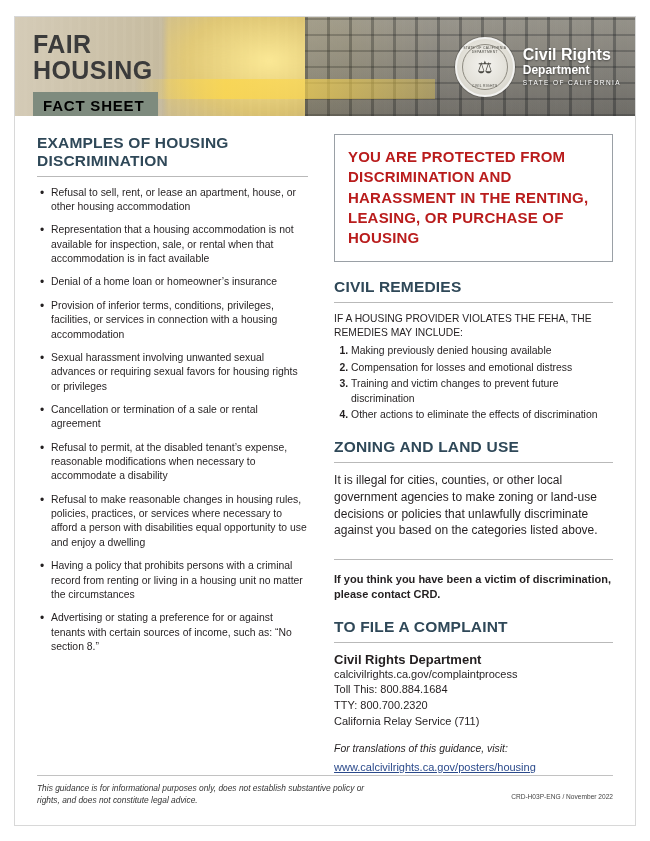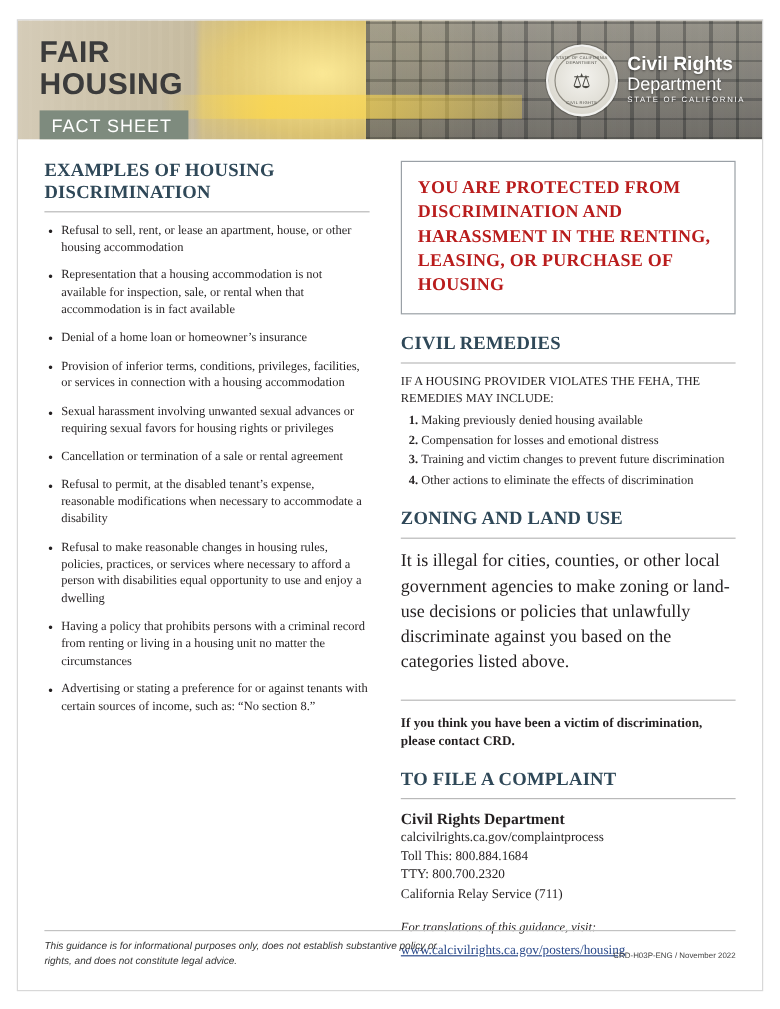--- a/index.html
+++ b/index.html
@@ -89,23 +89,23 @@
     text-transform: uppercase;
     font-family: "Liberation Sans", sans-serif;
   }
   .title-sub-wrap {
     margin-top: 8px;
     background: #7e8b7e;
     display: inline-block;
     padding: 5px 14px 5px 10px;
   }
   .title-sub {
-    color: #ffffff;
+    color: #000000;
     font-size: 15px;
-    font-weight: normal;
+    font-weight: bold;
     letter-spacing: .8px;
     text-transform: uppercase;
   }
 
   
   .logo-group {
     position: absolute;
     right: 14px;
     top: 20px;
     z-index: 4;
@@ -150,36 +150,35 @@
   .logo-text {
     color: #ffffff;
     line-height: 1.05;
     text-shadow: 0 1px 2px rgba(0,0,0,.45);
   }
   .logo-line1 {
     font-size: 16px;
     font-weight: bold;
   }
   .logo-line2 {
-    font-size: 15px;
-    font-weight: normal;
+    font-size: 12px;
+    font-weight: bold;
   }
   .logo-line3 {
     font-size: 6.5px;
     letter-spacing: 1.4px;
     margin-top: 3px;
   }
 
   
   .content {
     display: flex;
     padding: 18px 22px 0 22px;
     box-sizing: border-box;
     gap: 26px;
-    font-family: Liberation Serif, serif;
   }
   .col-left { width: 274px; }
   .col-right { width: 282px; }
 
   h2.section-head {
     font-size: 15.5px;
     font-weight: bold;
     color: #2f4858;
     text-transform: uppercase;
     margin: 0 0 6px 0;
@@ -245,21 +244,21 @@
     margin: 0;
     padding-left: 17px;
   }
   ol.numbered li {
     font-size: 10.4px;
     line-height: 1.38;
     margin-bottom: 2px;
   }
   ol.numbered li::marker { font-weight: bold; }
   .para {
-    font-size: 15px;
+    font-size: 12px;
     line-height: 1.4;
     margin: 2px 0 0 0;
   }
   .divider-short {
     border: 0;
     border-top: 1px solid #b9b9b9;
     margin: 20px 0 12px 0;
   }
   .bold-note {
     font-size: 11px;

